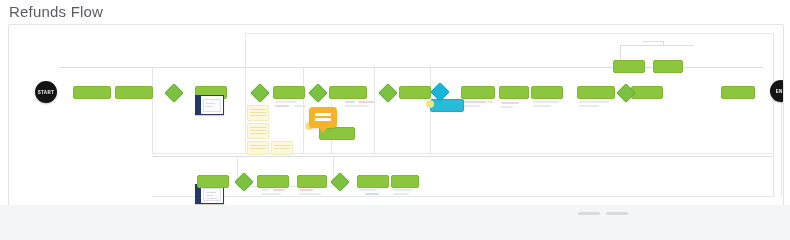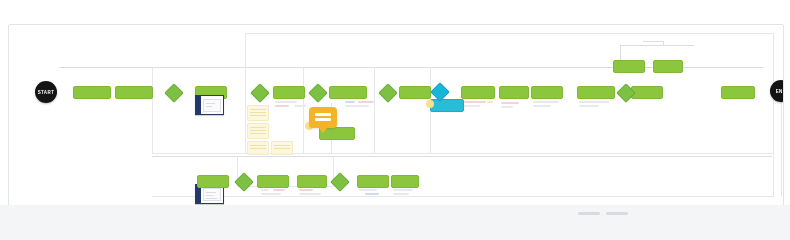--- a/index.html
+++ b/index.html
@@ -103,20 +103,21 @@
 
   
   .footbar{position:absolute;left:0;right:0;top:205px;height:16px;background:#f4f5f7;}
   .pill{position:absolute;height:3px;border-radius:2px;background:#d8dade;}
 </style>
 </head>
 <body>
 
 <div id="app">
 
+  <div class="page-title">Refunds Flow</div>
 
   <div class="canvas">
     <div class="canvas-inner">
 
       <div class="edge h" style="left:50px;top:42px;width:704px;"></div>
 
       <div class="edge v lite" style="left:236px;top:8px;height:34px;"></div>
       <div class="edge h lite" style="left:236px;top:8px;width:529px;"></div>
       <div class="edge v lite" style="left:764px;top:8px;height:164px;"></div>
       <div class="edge h lite" style="left:143px;top:171px;width:621px;"></div>

